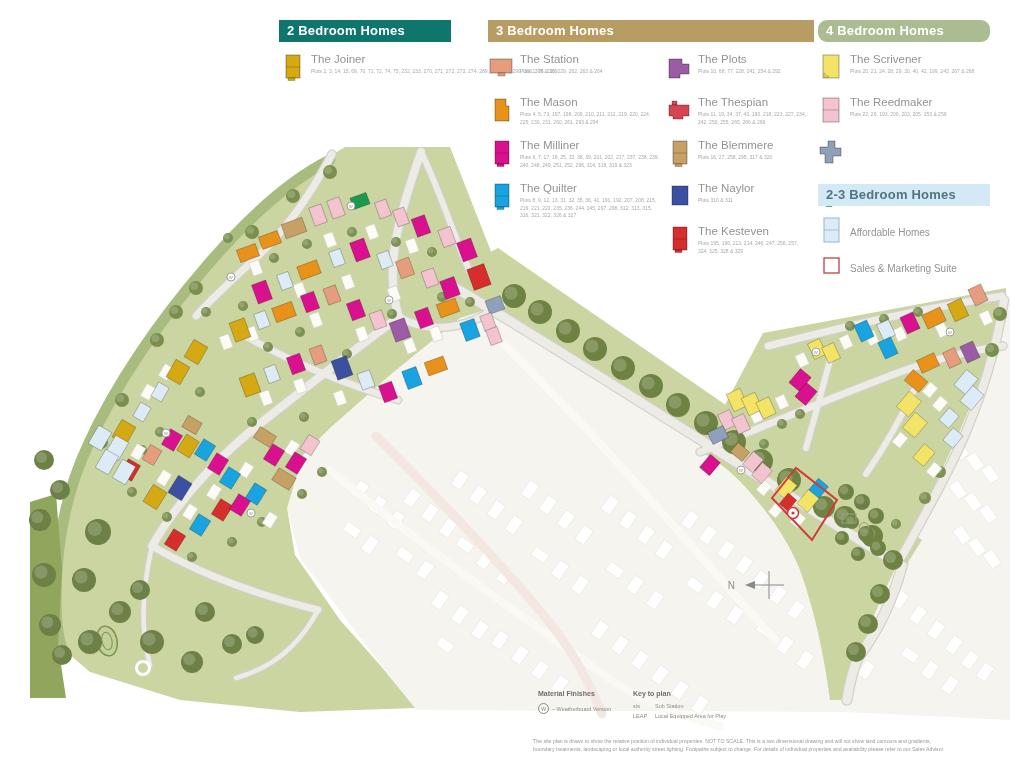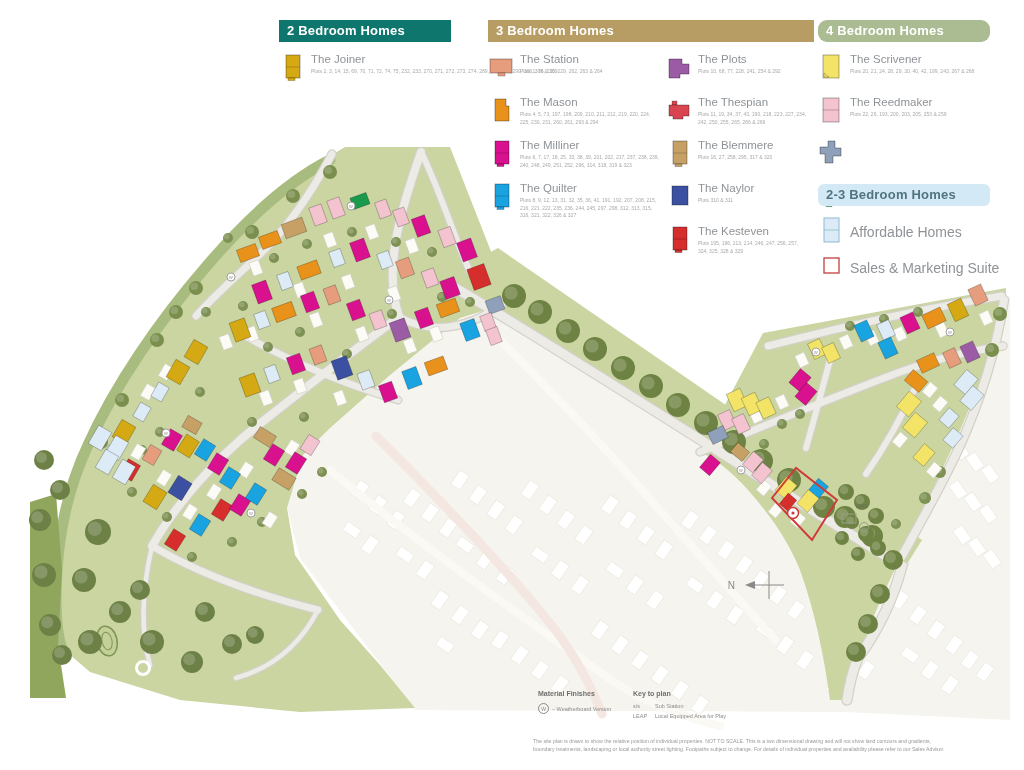--- a/index.html
+++ b/index.html
@@ -6,32 +6,32 @@
   .canvas{position:relative;width:1024px;height:770px;background:#ffffff;overflow:hidden;
           font-family:"Liberation Sans",sans-serif;}
   #map{position:absolute;left:0;top:0;width:1024px;height:770px;}
   .lsec{position:absolute;z-index:5;}
   .sec-2bed{left:279px;top:20px;width:172px;}
   .sec-3bed{left:488px;top:20px;width:326px;}
   .sec-4bed{left:818px;top:20px;width:172px;}
   .sec-23bed{left:818px;top:184px;width:172px;}
   .lhead{height:22px;line-height:22px;padding-left:8px;font-size:13px;font-weight:bold;
          color:#ffffff;letter-spacing:.2px;}
-  .sec-23bed .lhead{color:#517480;border-radius:6px;}
+  .sec-23bed .lhead{color:#517480;}
   .cols{display:flex;margin-top:10px;}
   .col{flex:0 0 auto;}
   .sec-3bed .col:first-child{width:178px;}
   .sec-3bed .col:last-child{width:148px;}
   .entry{display:flex;margin-bottom:9px;}
   .eicon{width:26px;flex:0 0 26px;margin-right:6px;}
   .etext{flex:1;padding-top:1px;}
   .ename{display:block;font-size:11.5px;color:#8f9397;line-height:1.15;}
   .eplots{display:block;font-size:5px;color:#a6a9ac;line-height:1.5;margin-top:2px;padding-right:6px;}
   .sec-23bed .entry{align-items:center;height:32px;margin-bottom:4px;}
-  .sec-23bed .ename{font-size:14px;}
+  .sec-23bed .ename{font-size:10px;}
   .foot{position:absolute;z-index:5;color:#8a8a8a;}
   .ftitle{font-size:7px;font-weight:bold;color:#6f6f6f;margin-bottom:6px;}
   #materialBox{left:538px;top:690px;width:90px;}
   #keyBox{left:633px;top:690px;width:150px;}
   .krow{display:flex;font-size:5.5px;color:#8a8a8a;margin-bottom:3.5px;align-items:center;}
   .kabbr{width:22px;flex:0 0 22px;}
   .wcirc{display:inline-flex;align-items:center;justify-content:center;width:9px;height:9px;
          border:1px solid #8a8a8a;border-radius:50%;font-size:5px;margin-right:3px;}
   #disclaimer{left:533px;top:738px;width:418px;font-size:5.2px;line-height:1.45;color:#9a9a9a;}
 </style>

